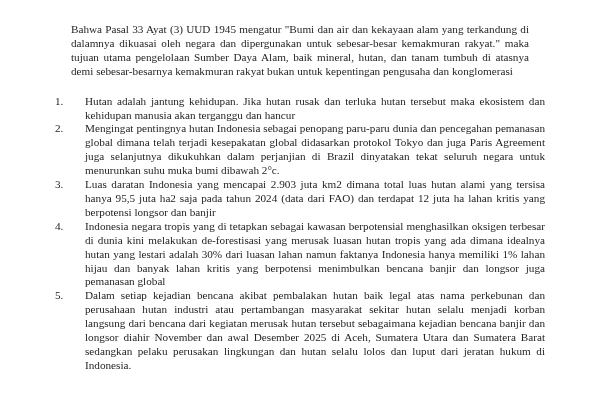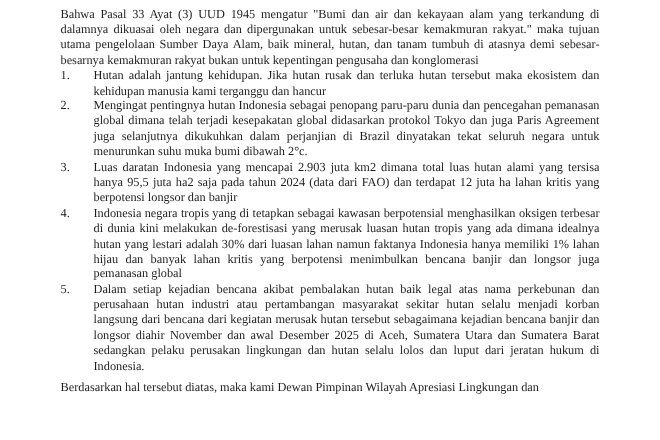--- a/index.html
+++ b/index.html
@@ -11,21 +11,21 @@
     overflow: hidden;
     font-family: "Liberation Serif", "DejaVu Serif", serif;
     color: #1e1e1e;
   }
   .content {
     padding: 7px 55px 0 55px;
     font-size: 11.2px;
     line-height: 13.9px;
     text-align: justify;
   }
-  .para { margin: 0; }
+  .para { margin: 16px; }
   .list-heading { margin: 13.9px 0 0 0; text-align: left; }
   .ordered-list { margin: 0; }
   .list-item { display: flex; }
   .list-num {
     flex: 0 0 30px;
     width: 30px;
     text-align: left;
   }
   .list-text { flex: 1 1 auto; text-align: justify; }
   .closing { margin: 5px 0 0 0; }
@@ -36,21 +36,21 @@
 <div class="page">
   <div class="content">
 
     <p class="para">Bahwa Pasal 33 Ayat (3) UUD 1945 mengatur "Bumi dan air dan kekayaan alam yang terkandung di dalamnya dikuasai oleh negara dan dipergunakan untuk sebesar-besar kemakmuran rakyat." maka tujuan utama pengelolaan Sumber Daya Alam, baik mineral, hutan, dan tanam tumbuh di atasnya demi sebesar-besarnya kemakmuran rakyat bukan untuk kepentingan pengusaha dan konglomerasi</p>
 
 
     <div class="ordered-list">
 
       <div class="list-item">
         <span class="list-num">1.</span>
-        <span class="list-text">Hutan adalah jantung kehidupan. Jika hutan rusak dan terluka hutan tersebut maka ekosistem dan kehidupan manusia kami terganggu dan hancur</span>
+        <span class="list-text">Hutan adalah jantung kehidupan. Jika hutan rusak dan terluka hutan tersebut maka ekosistem dan kehidupan manusia akan terganggu dan hancur</span>
       </div>
 
       <div class="list-item">
         <span class="list-num">2.</span>
         <span class="list-text">Mengingat pentingnya hutan Indonesia sebagai penopang paru-paru dunia dan pencegahan pemanasan global dimana telah terjadi kesepakatan global didasarkan protokol Tokyo dan juga Paris Agreement juga selanjutnya dikukuhkan dalam perjanjian di Brazil dinyatakan tekat seluruh negara untuk menurunkan suhu muka bumi dibawah 2°c.</span>
       </div>
 
       <div class="list-item">
         <span class="list-num">3.</span>
         <span class="list-text">Luas daratan Indonesia yang mencapai 2.903 juta km2 dimana total luas hutan alami yang tersisa hanya 95,5 juta ha2 saja pada tahun 2024 (data dari FAO) dan terdapat 12 juta ha lahan kritis yang berpotensi longsor dan banjir</span>
@@ -61,16 +61,15 @@
         <span class="list-text">Indonesia negara tropis yang di tetapkan sebagai kawasan berpotensial menghasilkan oksigen terbesar di dunia kini melakukan de-forestisasi yang merusak luasan hutan tropis yang ada dimana idealnya hutan yang lestari adalah 30% dari luasan lahan namun faktanya Indonesia hanya memiliki 1% lahan hijau dan banyak lahan kritis yang berpotensi menimbulkan bencana banjir dan longsor juga pemanasan global</span>
       </div>
 
       <div class="list-item">
         <span class="list-num">5.</span>
         <span class="list-text">Dalam setiap kejadian bencana akibat pembalakan hutan baik legal atas nama perkebunan dan perusahaan hutan industri atau pertambangan masyarakat sekitar hutan selalu menjadi korban langsung dari bencana dari kegiatan merusak hutan tersebut sebagaimana kejadian bencana banjir dan longsor diahir November dan awal Desember 2025 di Aceh, Sumatera Utara dan Sumatera Barat sedangkan pelaku perusakan lingkungan dan hutan selalu lolos dan luput dari jeratan hukum di Indonesia.</span>
       </div>
 
     </div>
 
-    <p class="para closing">Berdasarkan hal tersebut diatas, maka kami Dewan Pimpinan Wilayah Apresiasi Lingkungan dan</p>
 
   </div>
 </div>
 
 </body></html>

